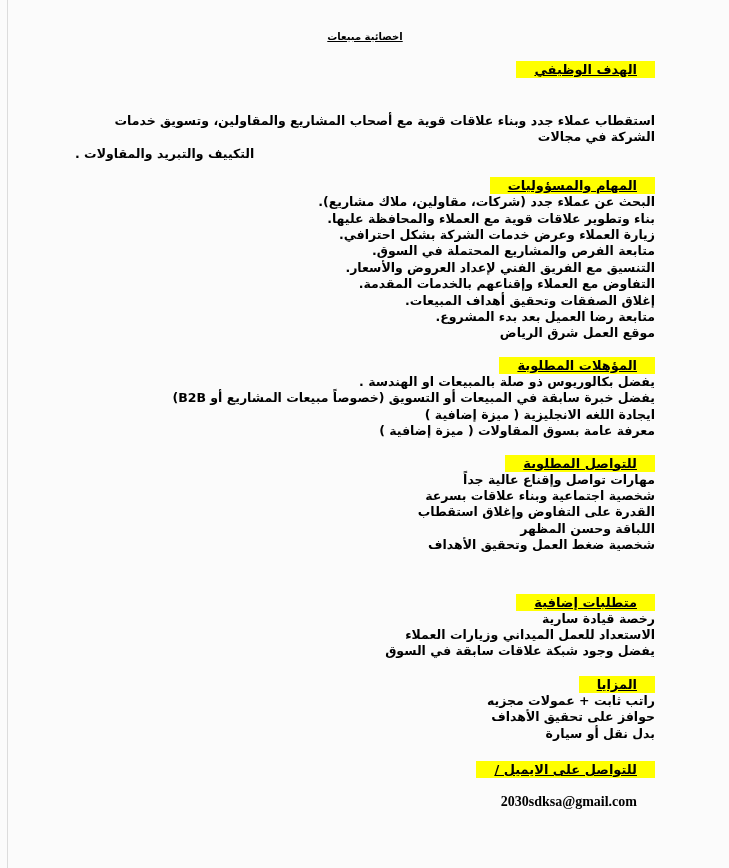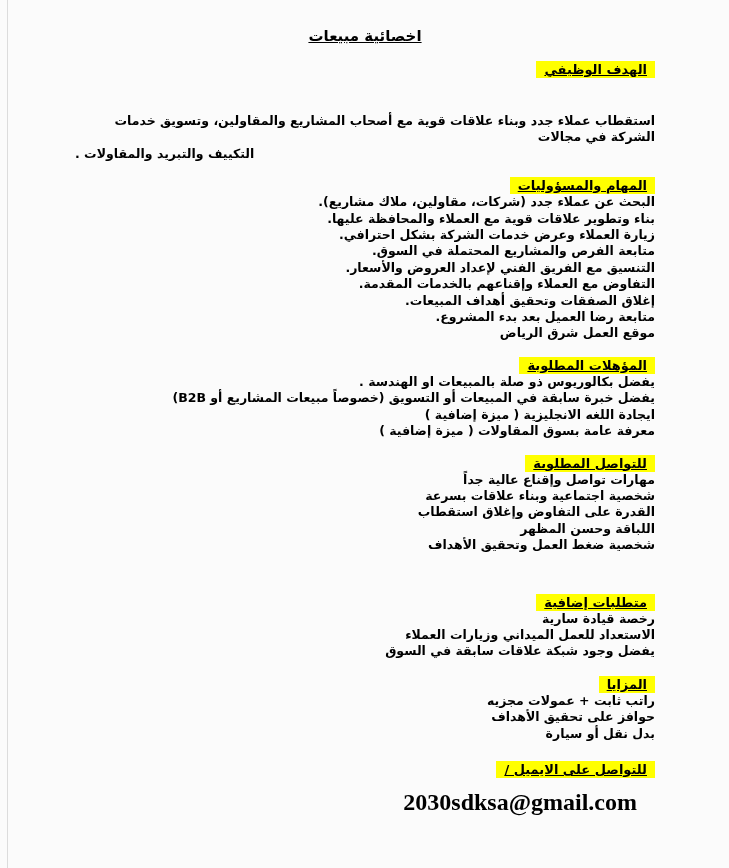--- a/index.html
+++ b/index.html
@@ -8,40 +8,40 @@
     background:#fbfbfb;color:#000;
     font-family:"DejaVu Sans",sans-serif;
     font-weight:bold;overflow:hidden;
   }
   .page-edge{position:absolute;left:7px;top:0;width:1px;height:868px;background:#dcdcdc;}
   .content{
     position:absolute;top:0;right:74px;width:580px;
     direction:rtl;text-align:right;font-size:12.5px;
   }
   .doc-title{
-    margin-top:28px;text-align:center;font-size:15px;
+    margin-top:28px;text-align:center;font-size:10px;
     text-decoration:underline;line-height:17px;
   }
   .hdr-row{line-height:17px;}
   .hdr{
     background:#ffff00;text-decoration:underline;
-    font-size:13px;display:inline-block;padding:0 8px;
+    font-size:13px;display:inline-block;padding:0 18px;
   }
   .line{line-height:16.4px;}
   .m-title{margin-top:16px;}
   .m-para{margin-top:35px;}
   .m-sec{margin-top:15px;}
   .m-sec-lg{margin-top:40px;}
   .align-left{text-align:left;}
   .contact-row{margin-top:19px;line-height:17px;}
   .email-line{
     margin-top:13px;margin-left:0;
     padding-left:0;margin-right:18px;
     font-family:"Liberation Serif","DejaVu Serif",serif;
-    font-size:24px;line-height:22px;
+    font-size:14px;line-height:22px;
     direction:ltr;text-align:right;
   }
 </style>
 </head>
 <body>
 
 <div class="page-edge"></div>
 
 <div class="content">
 

